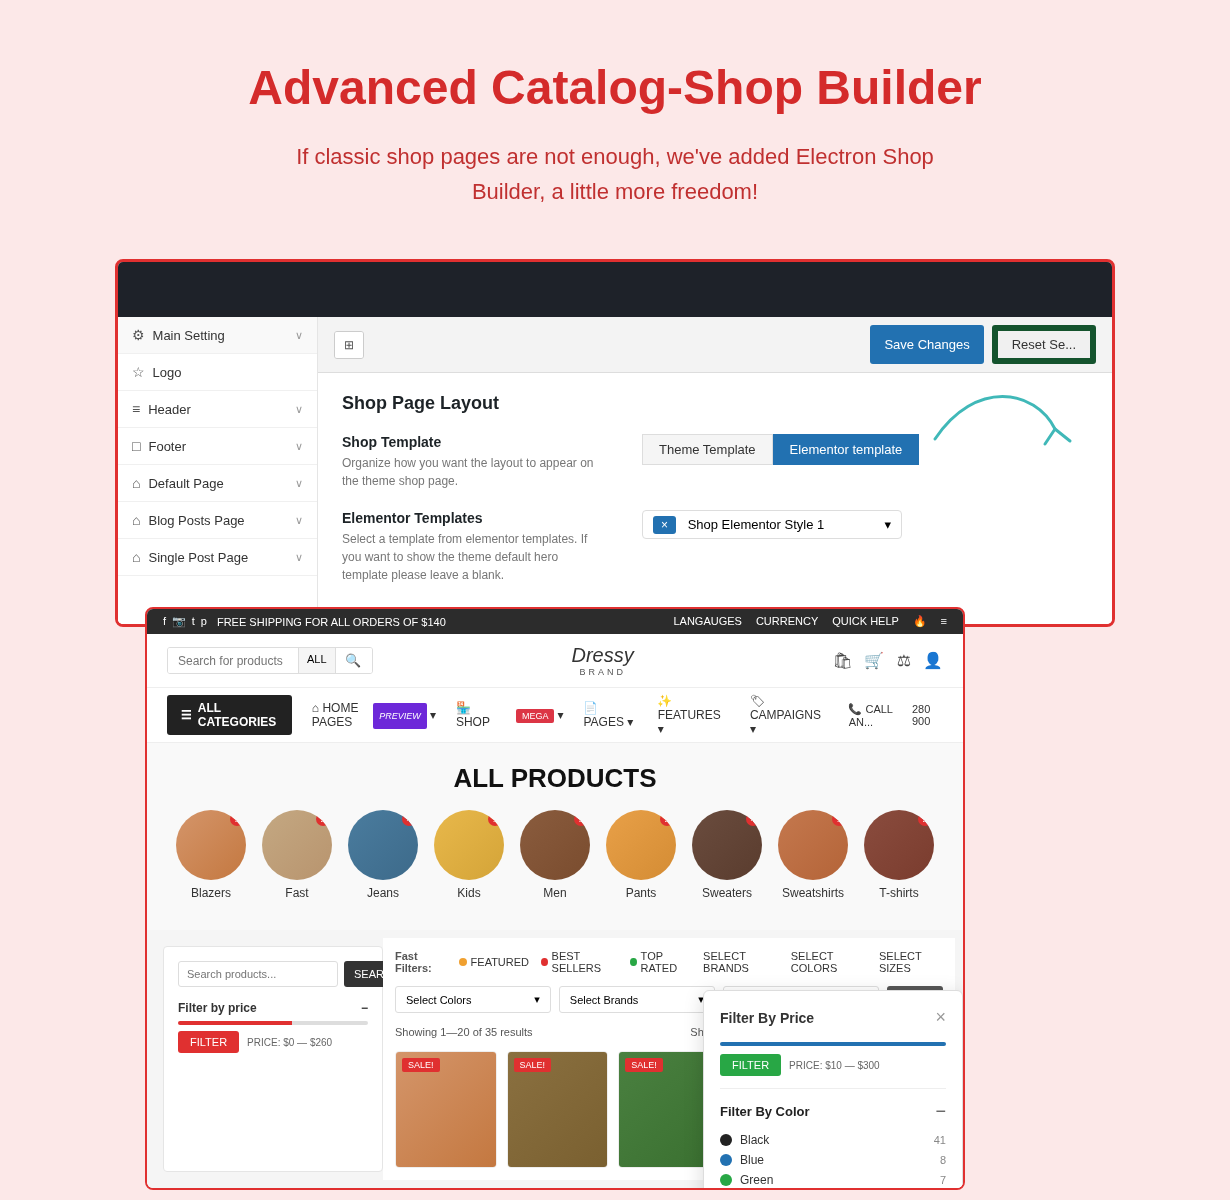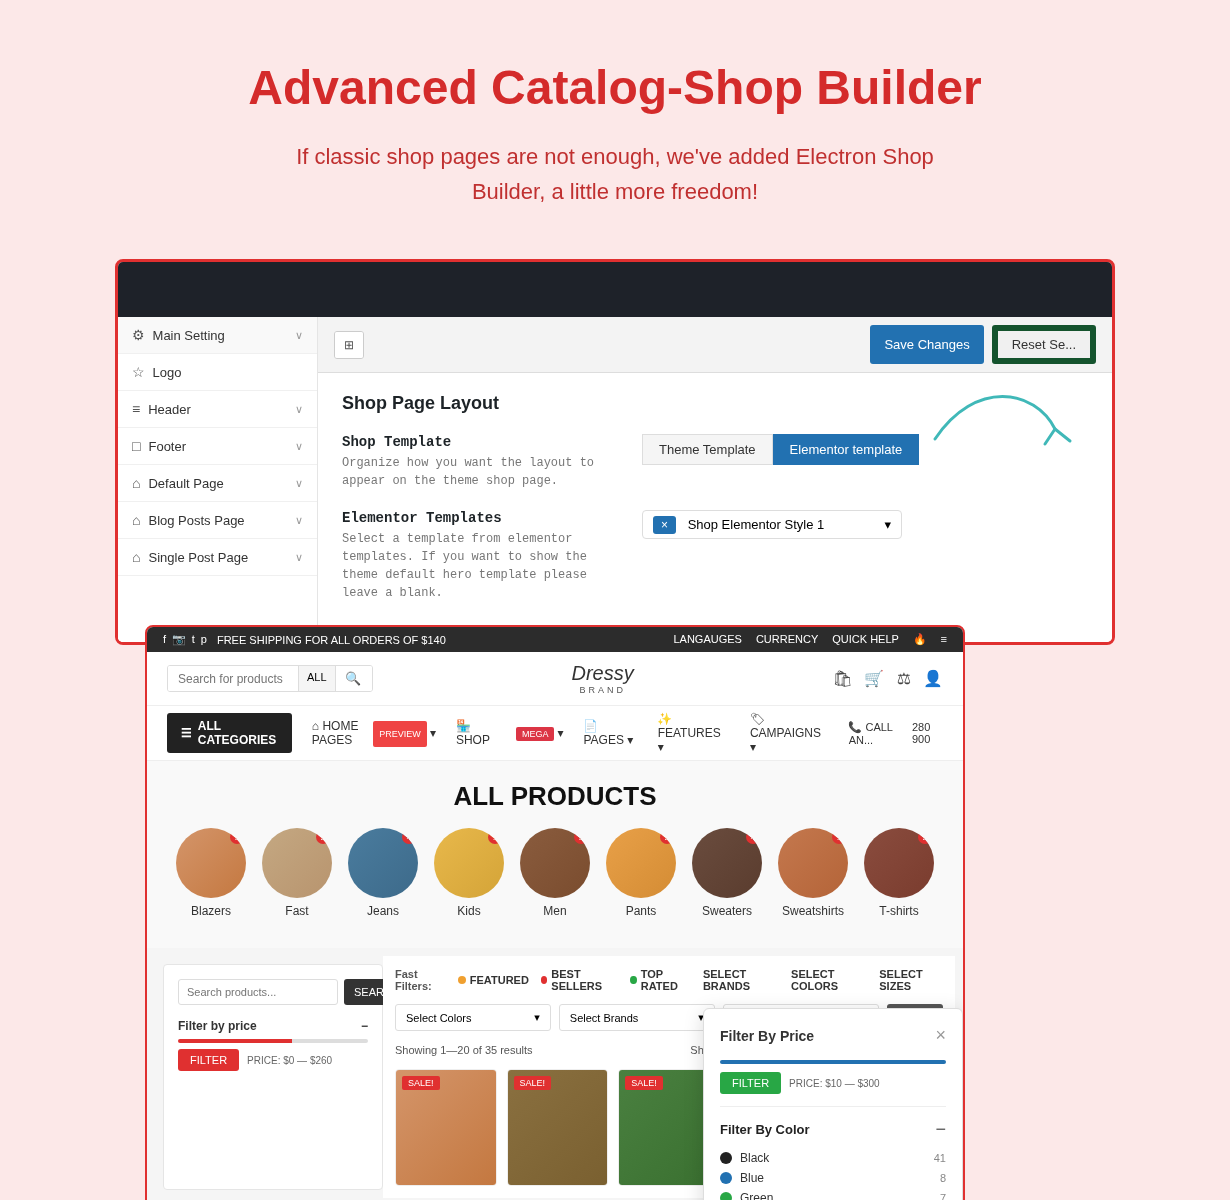--- a/index.html
+++ b/index.html
@@ -131,21 +131,20 @@
     }
     .setting-row {
       display: flex;
       align-items: flex-start;
       gap: 40px;
       margin-bottom: 20px;
     }
     .setting-label-col {
       width: 260px;
       flex-shrink: 0;
-      font-family: Liberation Mono, monospace;
     }
     .setting-label {
       font-size: 14px;
       font-weight: 600;
       color: #1d2327;
       margin-bottom: 4px;
     }
     .setting-desc {
       font-size: 12px;
       color: #777;
@@ -253,21 +252,21 @@
       cursor: pointer;
       font-size: 13px;
     }
     .shop-logo-badge {
       display: flex;
       flex-direction: column;
       align-items: center;
       justify-content: center;
     }
     .shop-icons { display: flex; gap: 12px; font-size: 16px; color: #444; }
-    .badge-prev { background: #ef4444; color: #fff; font-size: 9px; padding: 8px 6px; border-radius: 2px; }
+    .badge-prev { background: #6d28d9; color: #fff; font-size: 9px; padding: 8px 6px; border-radius: 2px; font-style: italic; }
     .badge-mega { background: #dc3545; color: #fff; font-size: 9px; padding: 2px 6px; border-radius: 2px; }
 
     
     .shop-nav {
       background: #fff;
       border-bottom: 1px solid #eee;
       padding: 6px 20px;
       display: flex;
       align-items: center;
       gap: 20px;
@@ -416,21 +415,21 @@
       padding: 12px;
     }
     .fast-filters {
       display: flex;
       align-items: center;
       gap: 12px;
       margin-bottom: 12px;
       font-size: 11px;
     }
     .fast-filter-label { color: #555; font-weight: 600; }
-    .fast-filter-item { display: flex; align-items: center; gap: 4px; color: #333; cursor: pointer; font-weight: bold; }
+    .fast-filter-item { display: flex; align-items: center; gap: 4px; color: #333; cursor: pointer; }
     .ff-dot { width: 8px; height: 8px; border-radius: 50%; }
     .ff-dot.orange { background: #f0a030; }
     .ff-dot.red { background: #e03030; }
     .ff-dot.green { background: #28a745; }
 
     .filter-dropdowns {
       display: flex;
       gap: 8px;
       margin-bottom: 10px;
     }

